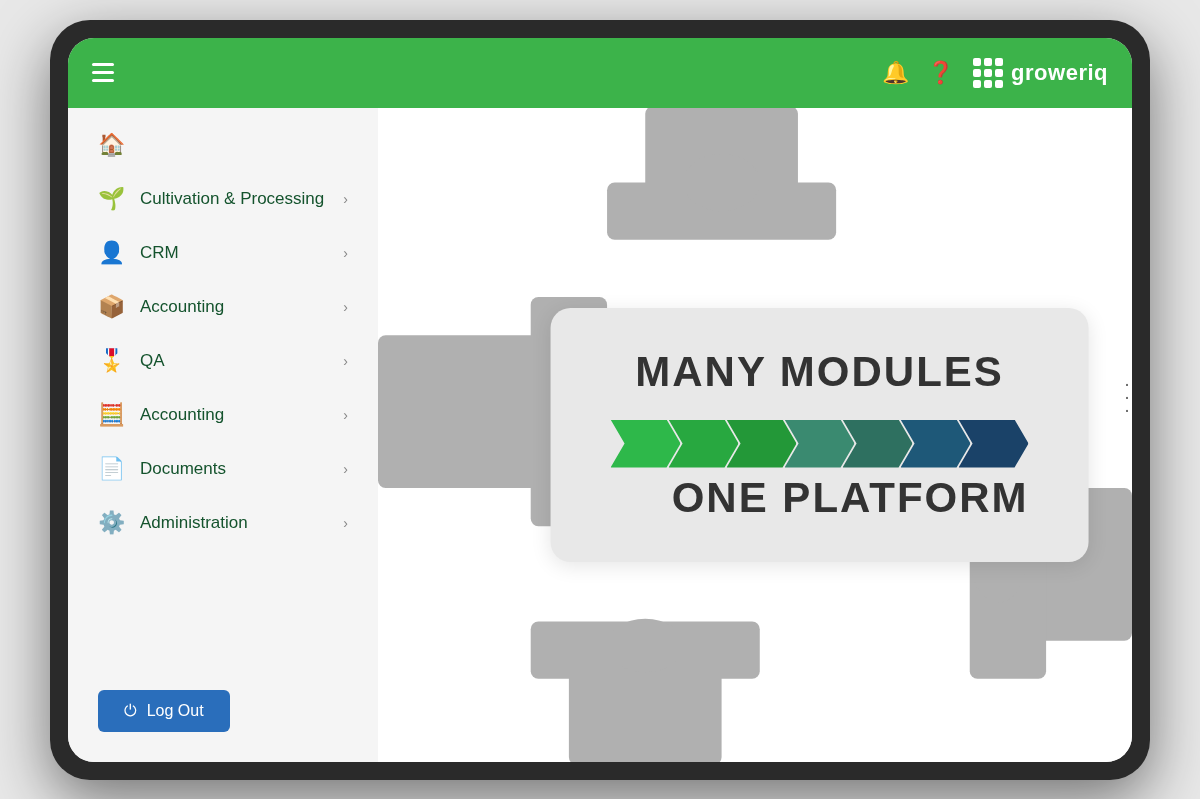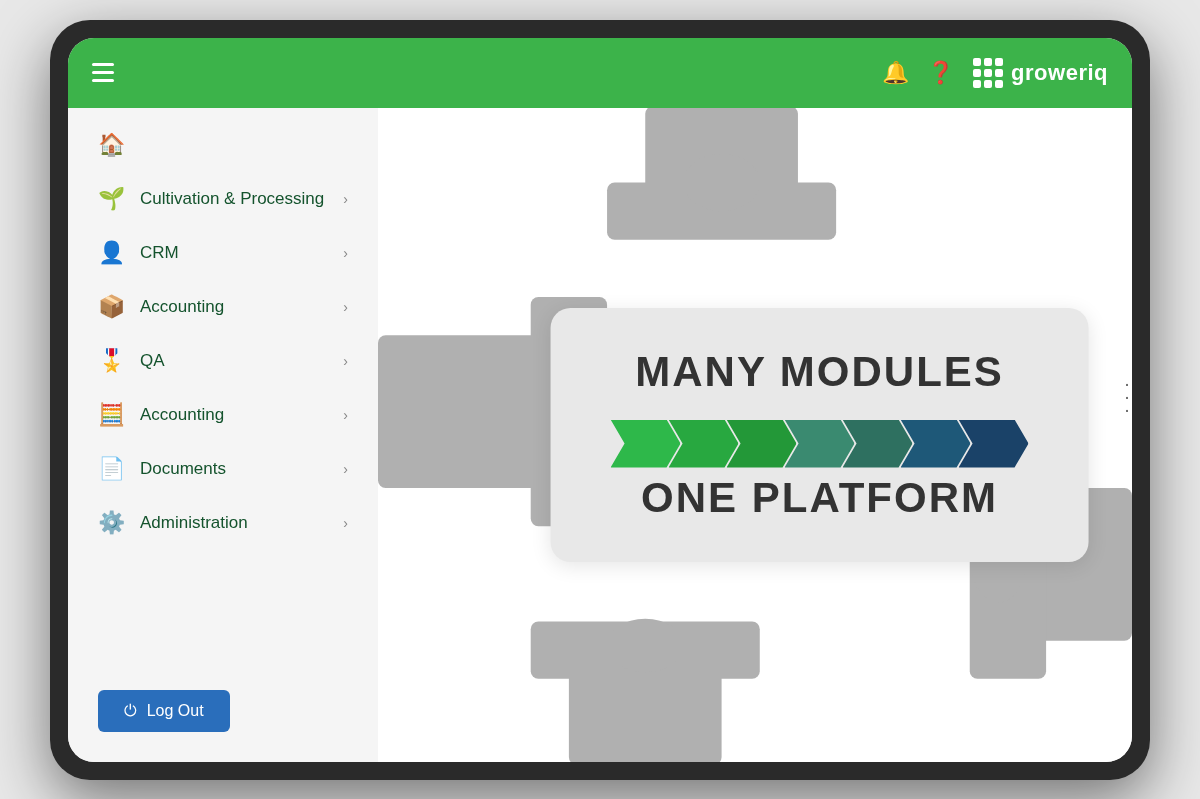--- a/index.html
+++ b/index.html
@@ -214,20 +214,21 @@
       letter-spacing: 2px;
       margin-bottom: 24px;
     }
 
     .center-card h2 {
       font-size: 42px;
       font-weight: 900;
       color: #333;
       letter-spacing: 2px;
       margin-top: 6px;
+      text-align: right;
     }
 
     
     .arrows-row {
       display: flex;
       align-items: center;
       justify-content: center;
       gap: 0;
     }
 

